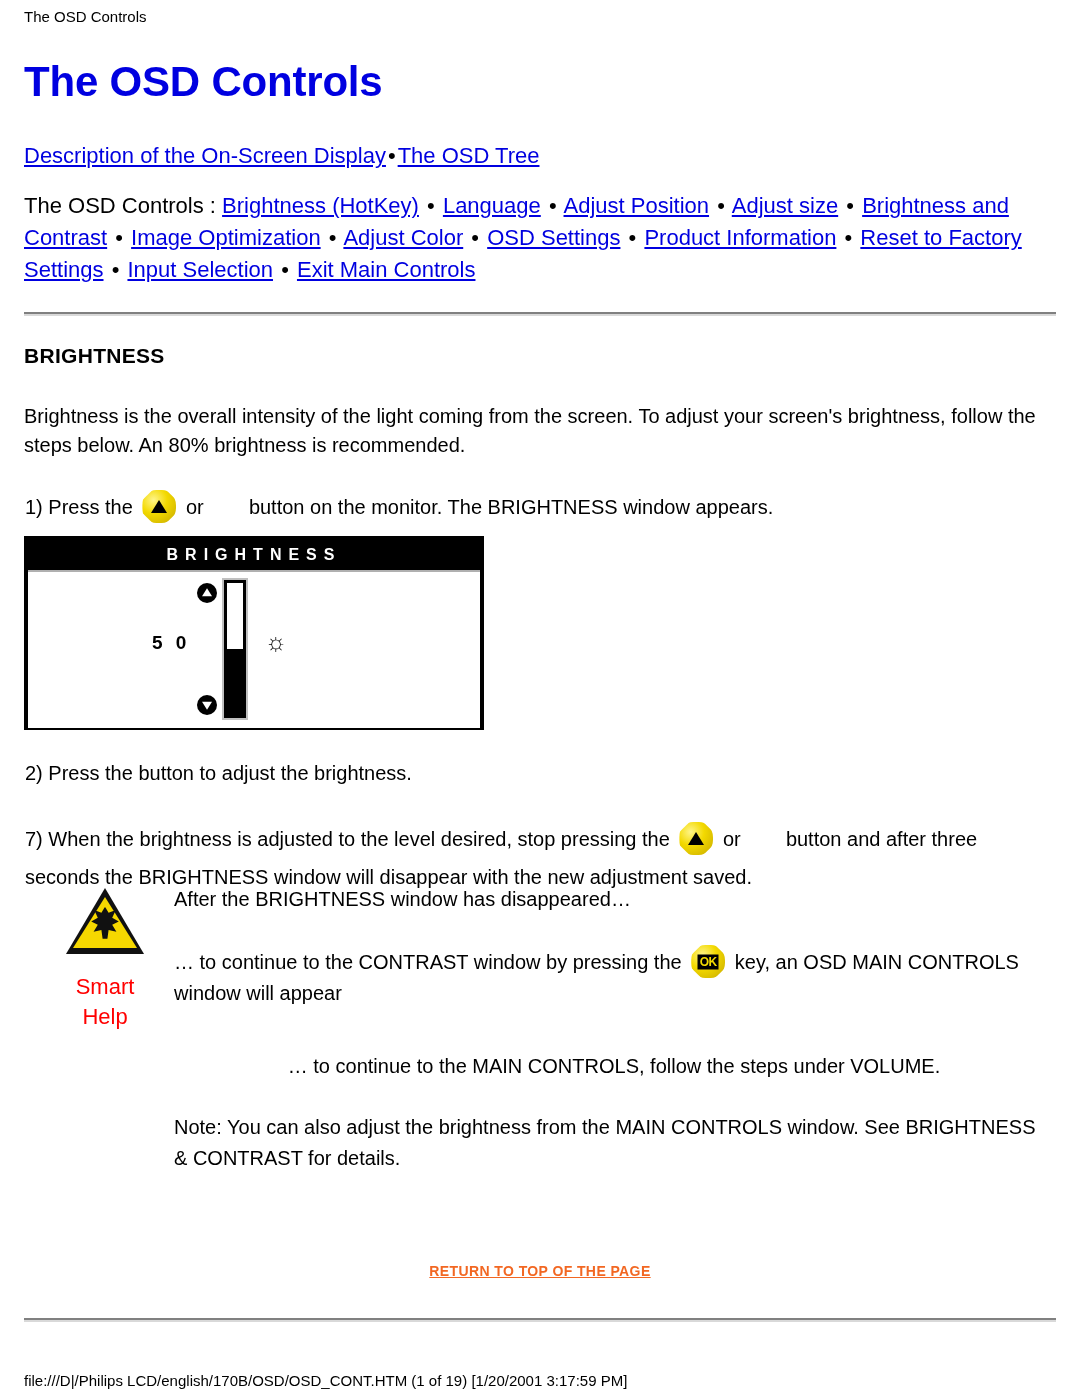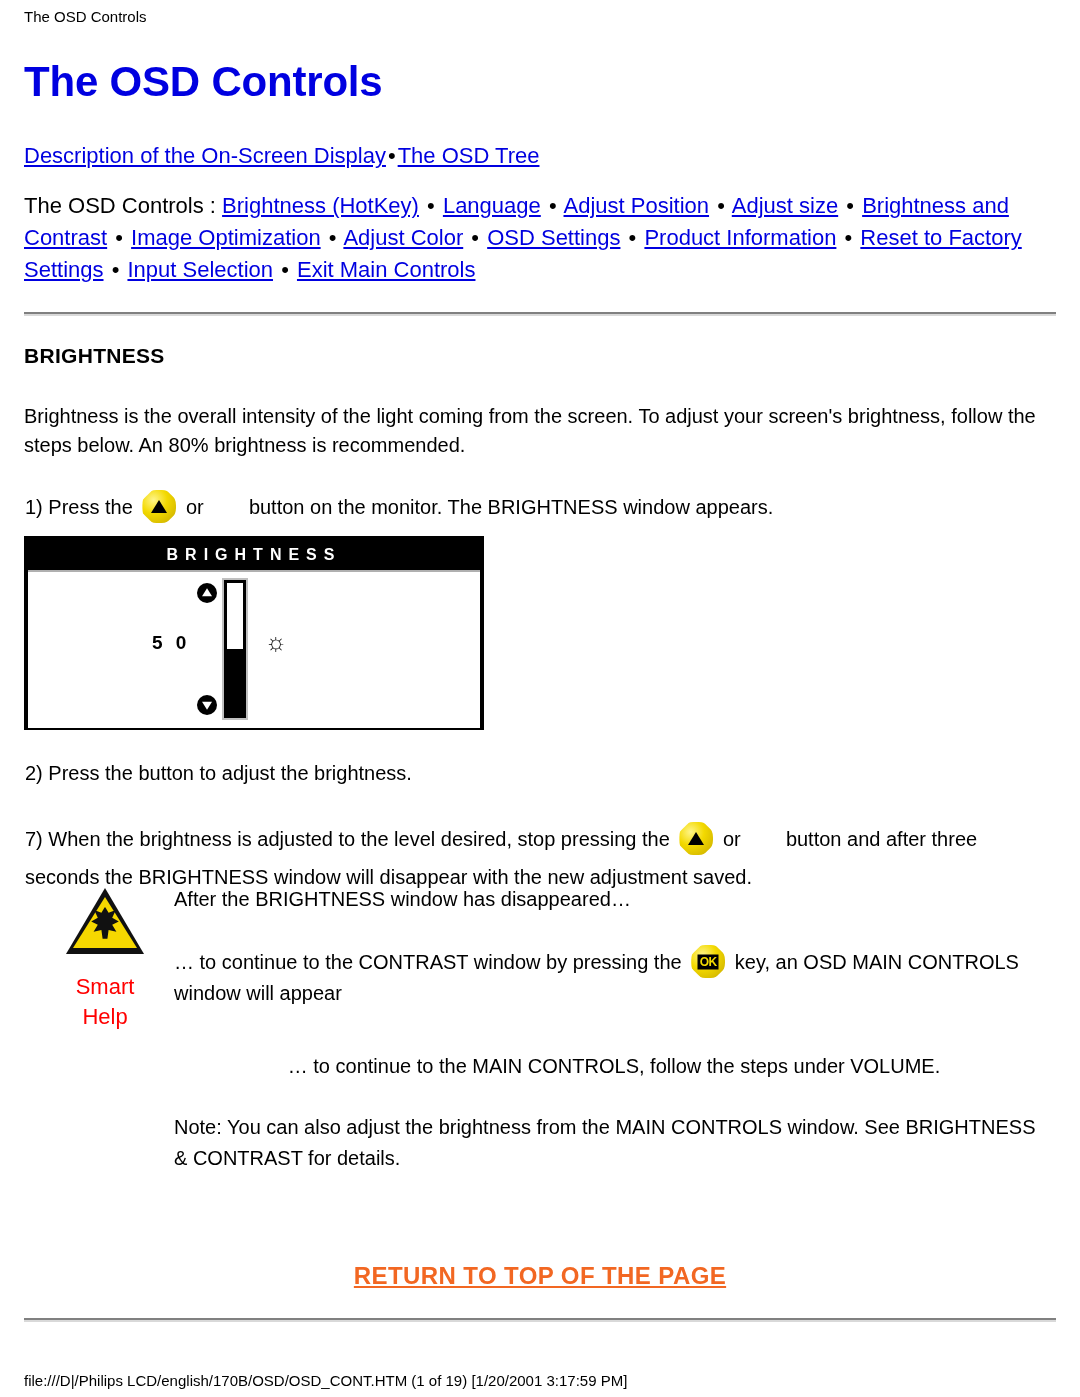--- a/index.html
+++ b/index.html
@@ -296,21 +296,21 @@
   
   .return-top {
     position: absolute;
     left: 0;
     top: 1262px;
     width: 1080px;
     text-align: center;
   }
   .return-top a {
     color: #f26722;
-    font-size: 24px;
+    font-size: 14px;
     font-weight: bold;
     letter-spacing: 0.4px;
   }
   hr.bevel-foot {
     position: absolute;
     left: 24px;
     top: 1318px;
     width: 1032px;
     border: none;
     border-top: 2px solid #808080;

